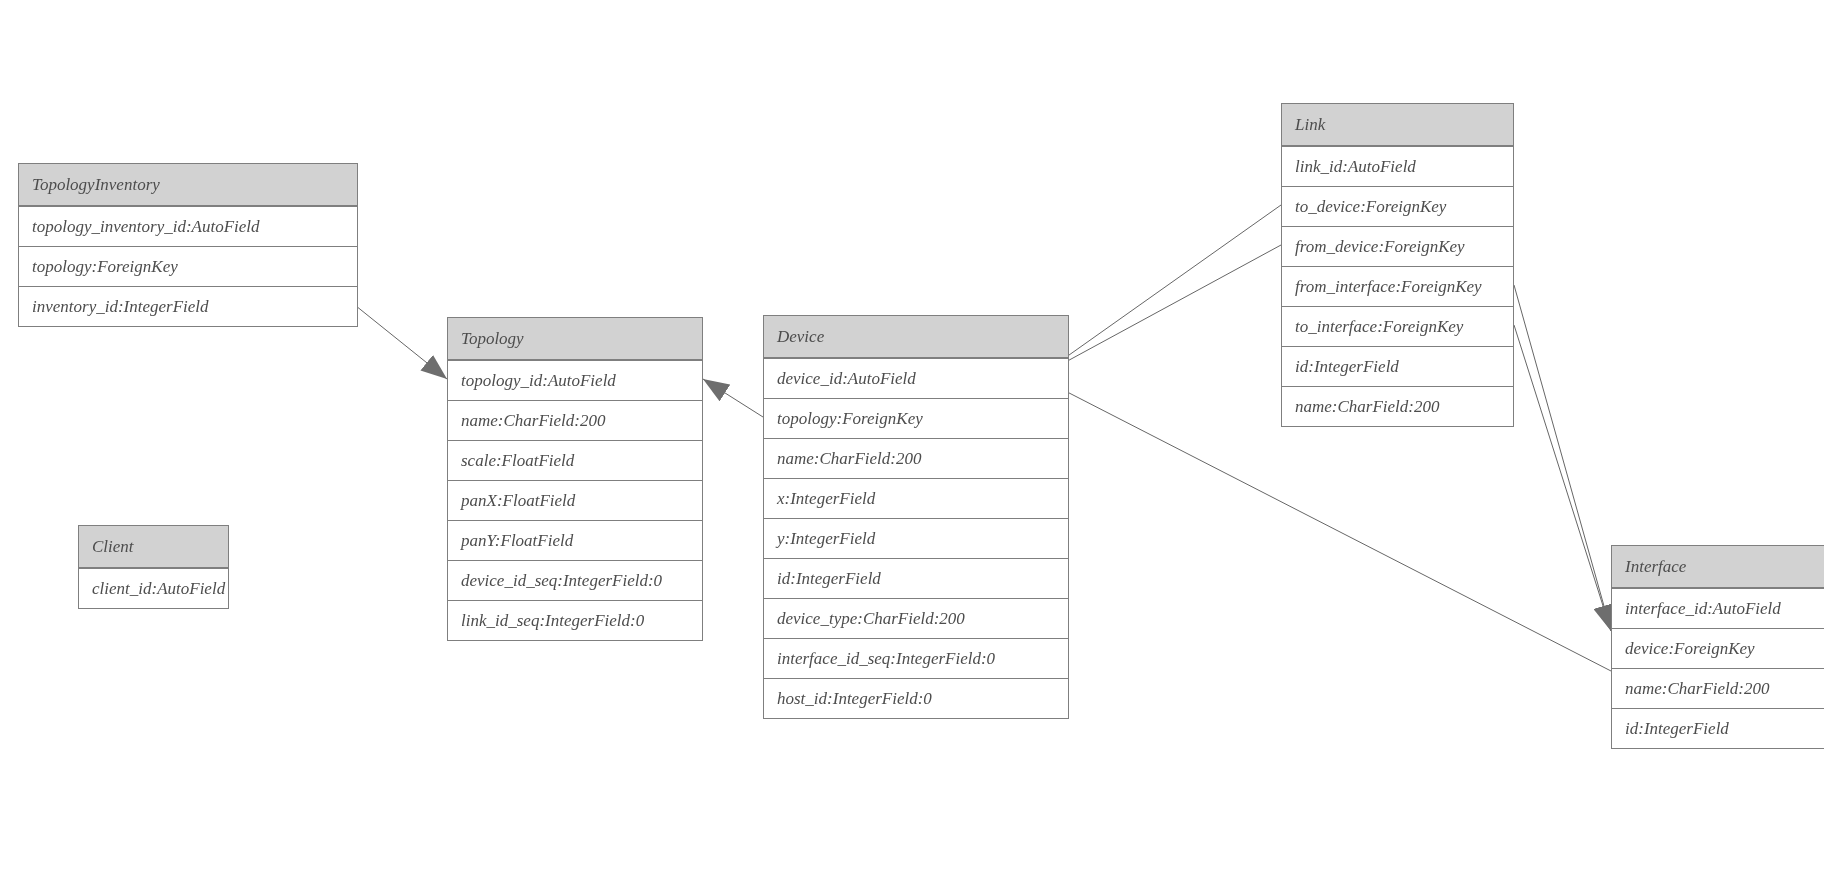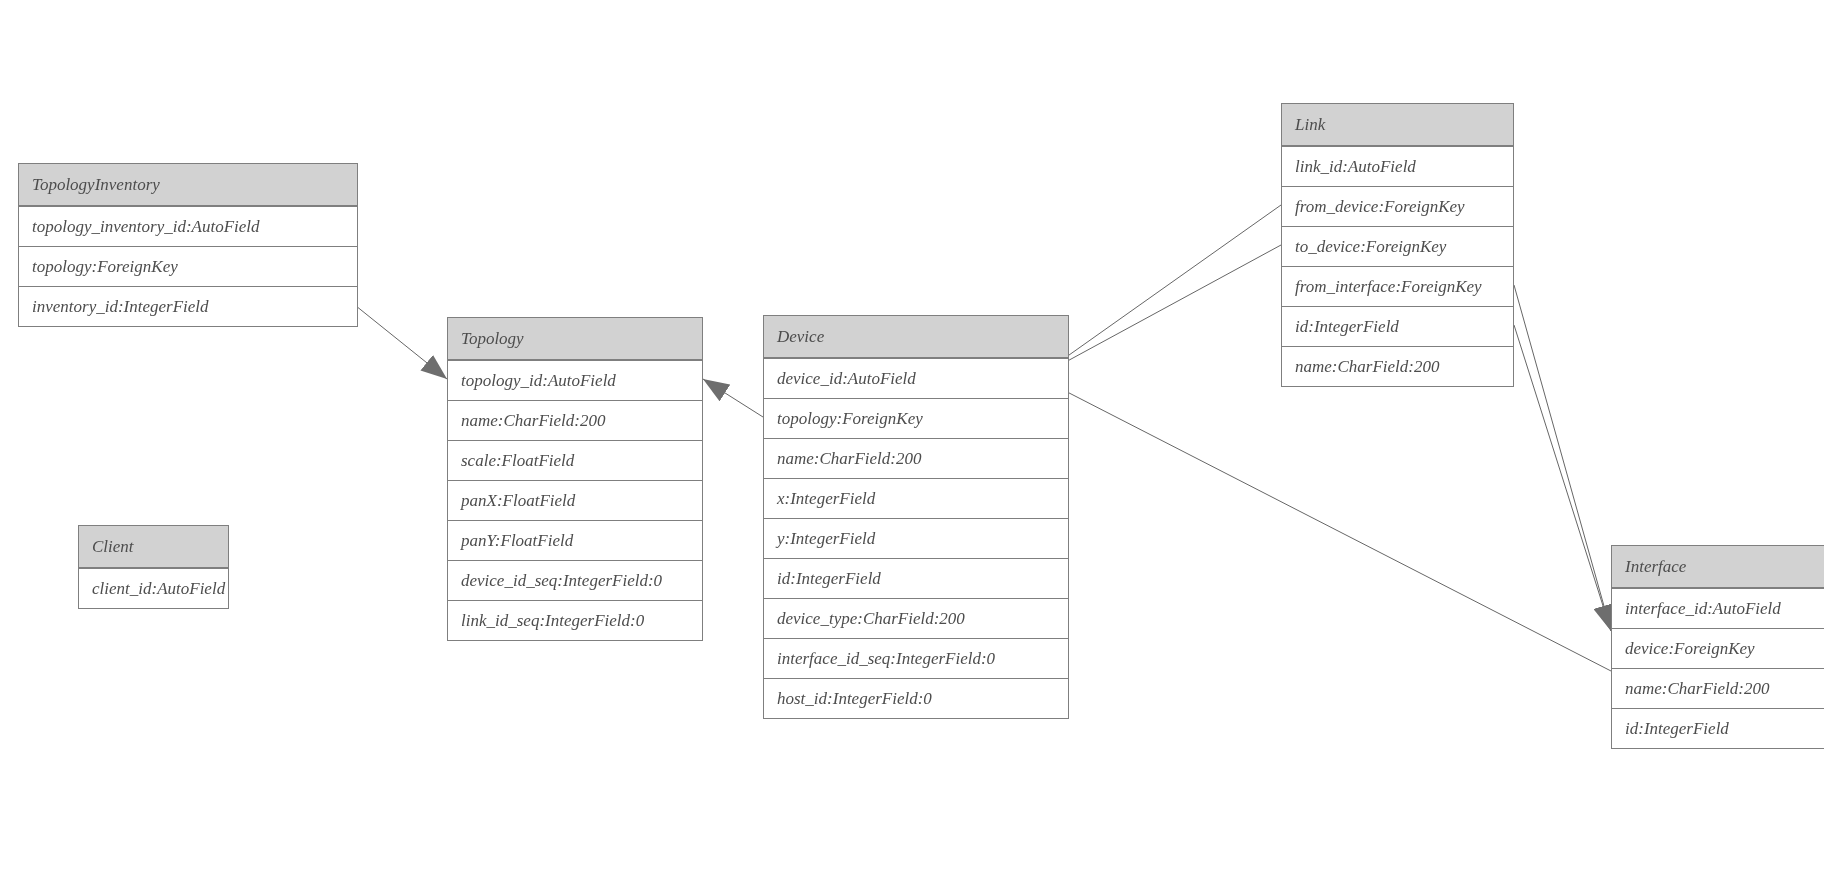--- a/index.html
+++ b/index.html
@@ -114,23 +114,24 @@
         <div class="entity-row">x:IntegerField</div>
         <div class="entity-row">y:IntegerField</div>
         <div class="entity-row">id:IntegerField</div>
         <div class="entity-row">device_type:CharField:200</div>
         <div class="entity-row">interface_id_seq:IntegerField:0</div>
         <div class="entity-row">host_id:IntegerField:0</div>
       </div>
       <div class="entity" style="left: 1281px; top: 103px; width: 233px;">
         <div class="entity-header">Link</div>
         <div class="entity-row">link_id:AutoField</div>
+        <div class="entity-row">to_device:ForeignKey</div>
         <div class="entity-row">from_device:ForeignKey</div>
-        <div class="entity-row">to_device:ForeignKey</div>
         <div class="entity-row">from_interface:ForeignKey</div>
+        <div class="entity-row">to_interface:ForeignKey</div>
         <div class="entity-row">id:IntegerField</div>
         <div class="entity-row">name:CharField:200</div>
       </div>
       <div class="entity" style="left: 1611px; top: 545px; width: 224px;">
         <div class="entity-header">Interface</div>
         <div class="entity-row">interface_id:AutoField</div>
         <div class="entity-row">device:ForeignKey</div>
         <div class="entity-row">name:CharField:200</div>
         <div class="entity-row">id:IntegerField</div>
       </div>

